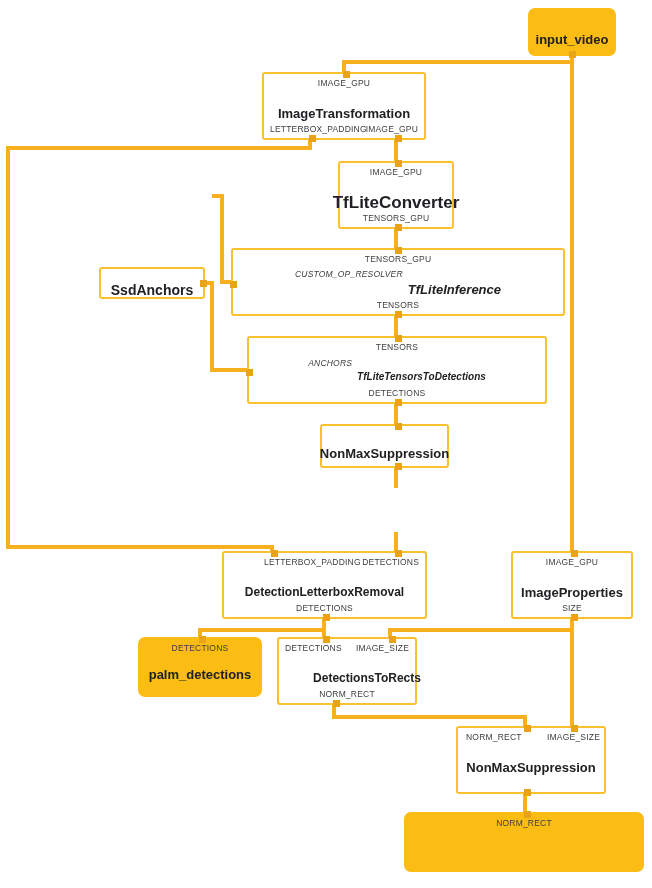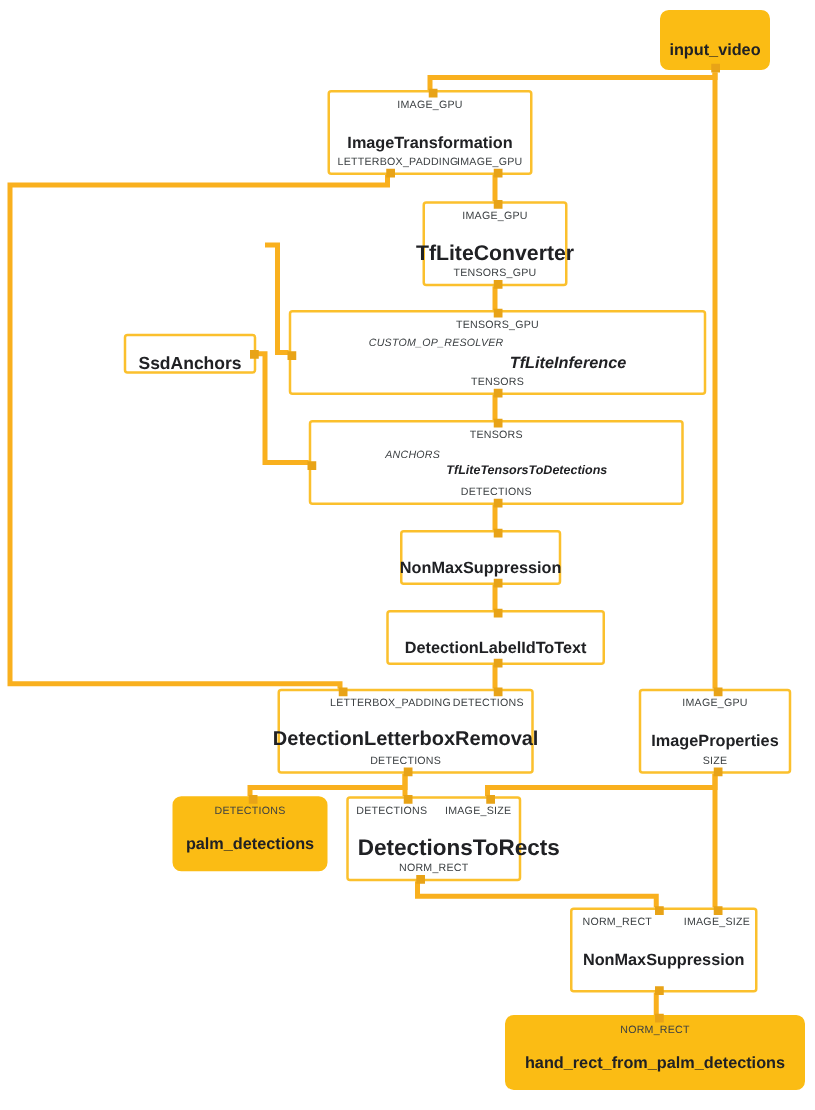--- a/index.html
+++ b/index.html
@@ -117,30 +117,25 @@
     <div class="port" style="left:-3.5px;top:34px;margin-top:-3.5px;"></div>
     <div class="port" style="left:149px;margin-left:-3.5px;bottom:-3.5px;"></div>
   </div>
 
   <div class="node" style="left:320px;top:424px;width:129px;height:44px;">
     <div class="title" style="font-size:13px;">NonMaxSuppression</div>
     <div class="port" style="left:76px;margin-left:-3.5px;top:-3.5px;"></div>
     <div class="port" style="left:76px;margin-left:-3.5px;bottom:-3.5px;"></div>
   </div>
 
-  <div class="node" style="left:309px;top:488px;width:175px;height:44px;">
-    <div class="title" style="font-size:13px;">DetectionLabelIdToText</div>
-    <div class="port" style="left:87px;margin-left:-3.5px;top:-3.5px;"></div>
-    <div class="port" style="left:87px;margin-left:-3.5px;bottom:-3.5px;"></div>
-  </div>
 
   <div class="node" style="left:222px;top:551px;width:205px;height:68px;">
     <div class="porttxt top" style="left:40px;">LETTERBOX_PADDING</div>
     <div class="porttxt top" style="right:6px;">DETECTIONS</div>
-    <div class="title" style="font-size:16px;">DetectionLetterboxRemoval</div>
+    <div class="title" style="font-size:12px;">DetectionLetterboxRemoval</div>
     <div class="porttxt bot">DETECTIONS</div>
     <div class="port" style="left:50px;margin-left:-3.5px;top:-3.5px;"></div>
     <div class="port" style="left:174px;margin-left:-3.5px;top:-3.5px;"></div>
     <div class="port" style="left:102px;margin-left:-3.5px;bottom:-3.5px;"></div>
   </div>
 
   <div class="node" style="left:511px;top:551px;width:122px;height:68px;">
     <div class="porttxt top">IMAGE_GPU</div>
     <div class="title" style="font-size:13px;">ImageProperties</div>
     <div class="porttxt bot">SIZE</div>
@@ -150,35 +145,34 @@
 
   <div class="node filled" style="left:138px;top:637px;width:124px;height:60px;">
     <div class="porttxt top">DETECTIONS</div>
     <div class="title" style="font-size:13px;">palm_detections</div>
     <div class="port" style="left:62px;margin-left:-3.5px;top:-3.5px;"></div>
   </div>
 
   <div class="node" style="left:277px;top:637px;width:140px;height:68px;">
     <div class="porttxt top" style="left:6px;">DETECTIONS</div>
     <div class="porttxt top" style="right:6px;">IMAGE_SIZE</div>
-    <div class="title" style="font-size:18px;padding-left:40px;">DetectionsToRects</div>
+    <div class="title" style="font-size:12px;padding-left:40px;">DetectionsToRects</div>
     <div class="porttxt bot">NORM_RECT</div>
     <div class="port" style="left:47px;margin-left:-3.5px;top:-3.5px;"></div>
     <div class="port" style="left:113px;margin-left:-3.5px;top:-3.5px;"></div>
     <div class="port" style="left:57px;margin-left:-3.5px;bottom:-3.5px;"></div>
   </div>
 
   <div class="node" style="left:456px;top:726px;width:150px;height:68px;">
     <div class="porttxt top" style="left:8px;">NORM_RECT</div>
     <div class="porttxt top" style="right:4px;">IMAGE_SIZE</div>
     <div class="title" style="font-size:13px;">NonMaxSuppression</div>
     <div class="port" style="left:69px;margin-left:-3.5px;top:-3.5px;"></div>
     <div class="port" style="left:116px;margin-left:-3.5px;top:-3.5px;"></div>
     <div class="port" style="left:69px;margin-left:-3.5px;bottom:-3.5px;"></div>
   </div>
 
   <div class="node filled" style="left:404px;top:812px;width:240px;height:60px;">
     <div class="porttxt top">NORM_RECT</div>
-    <div class="title" style="font-size:13px;">hand_rect_from_palm_detections</div>
     <div class="port" style="left:121px;margin-left:-3.5px;top:-3.5px;"></div>
   </div>
 
 </div>
 
 </body></html>

